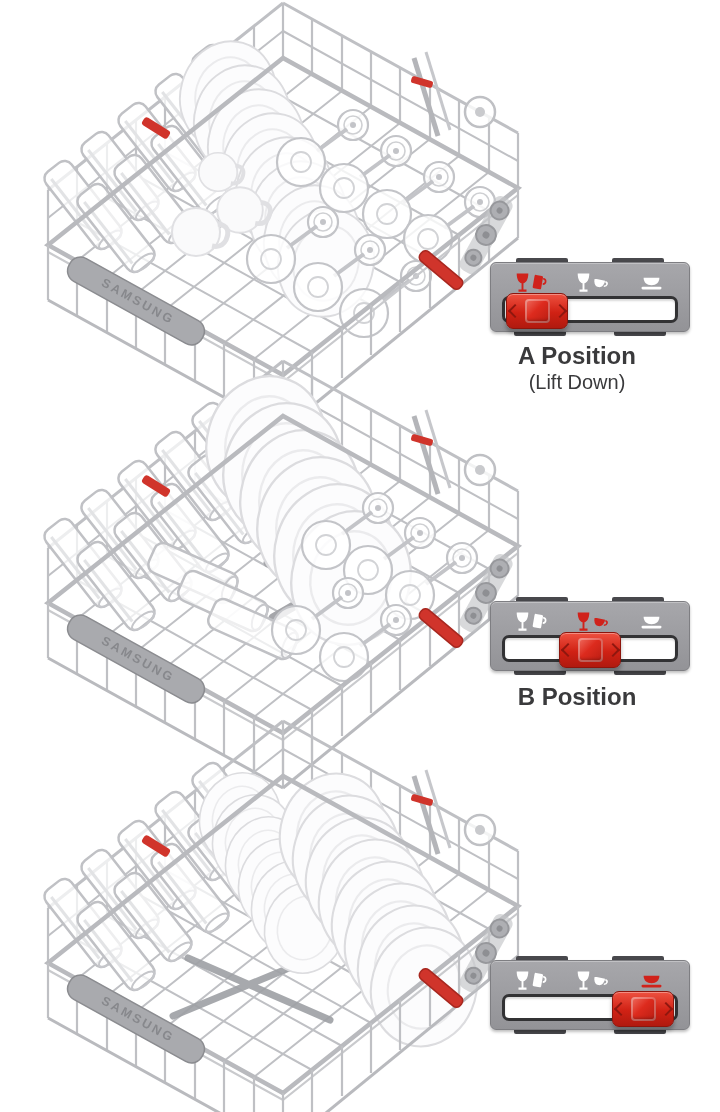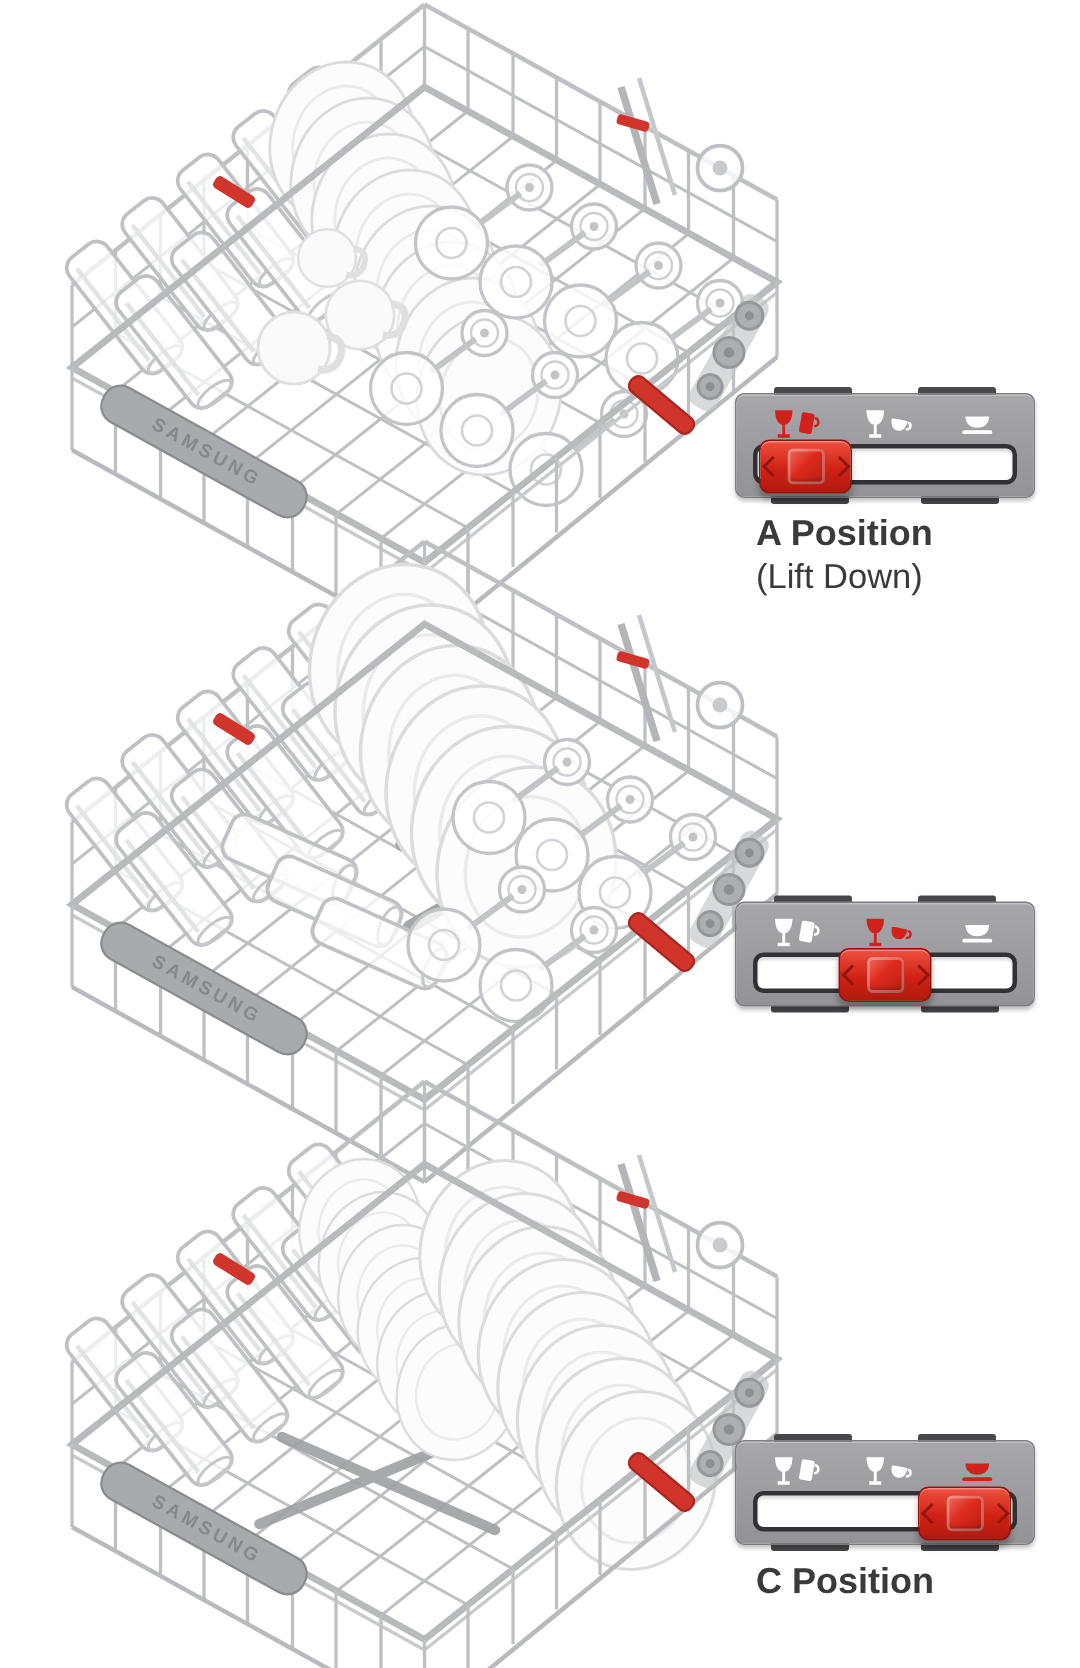--- a/index.html
+++ b/index.html
@@ -45,23 +45,23 @@
   .knob[data-pos="right"]{left:calc(100% - 63px);}
   .knob .square{
     width:25px; height:24px; border-radius:4px;
     background:linear-gradient(135deg,#f07063 0%,#dd2b1e 45%,#b71c11 100%);
     box-shadow:inset 0 0 0 2px rgba(255,255,255,.30), inset 0 -3px 3px rgba(0,0,0,.25);
   }
   .chev{width:8px; height:8px; display:block;}
   .chev.cl{border-left:2.5px solid #8e170f; border-bottom:2.5px solid #8e170f; transform:rotate(45deg);}
   .chev.cr{border-right:2.5px solid #8e170f; border-bottom:2.5px solid #8e170f; transform:rotate(-45deg);}
   
-  .pos-label{position:absolute; left:504px; width:210px; text-align:left; color:var(--label-text,#3a3a3c); line-height:1.22;}
+  .pos-label{position:absolute; left:472px; width:210px; text-align:center; color:var(--label-text,#3a3a3c); line-height:1.22;}
   .pos-title{font-size:24px; font-weight:bold;}
-  .pos-sub{font-size:23px; font-weight:400;}
+  .pos-sub{font-size:20px; font-weight:400;}
   .defs-holder{position:absolute; width:0; height:0; overflow:hidden;}
 </style>
 </head>
 <body>
 
 <svg class="defs-holder" aria-hidden="true">
   <defs>
 
     <path id="ic-wine" d="M0.5,0.5 H11.5 C11.5,6.2 9.4,9.2 6.9,9.7 L6.9,15.6 H9.8 V17.8 H2.2 V15.6 H5.1 L5.1,9.7 C2.6,9.2 0.5,6.2 0.5,0.5 Z" fill="currentColor"></path>
     <g id="ic-mug">
@@ -338,20 +338,21 @@
       <div class="track">
         <div class="knob" data-pos="middle">
           <span class="chev cl"></span>
           <span class="square"></span>
           <span class="chev cr"></span>
         </div>
       </div>
     </div>
   </div>
   <div class="pos-label" style="top:682px">
+    <div class="pos-title">B Position</div>
   </div>
 
   <div class="panel" style="top:960px">
     <div class="tab tl"></div>
     <div class="tab tr"></div>
     <div class="tab bl"></div>
     <div class="tab br"></div>
     <div class="body">
       <div class="icons">
         <div class="icon-group g1">
@@ -379,16 +380,15 @@
       <div class="track">
         <div class="knob" data-pos="right">
           <span class="chev cl"></span>
           <span class="square"></span>
           <span class="chev cr"></span>
         </div>
       </div>
     </div>
   </div>
   <div class="pos-label" style="top:1040px">
-    <div class="pos-title">C Position</div>
   </div>
 
 </div>
 
 </body></html>

